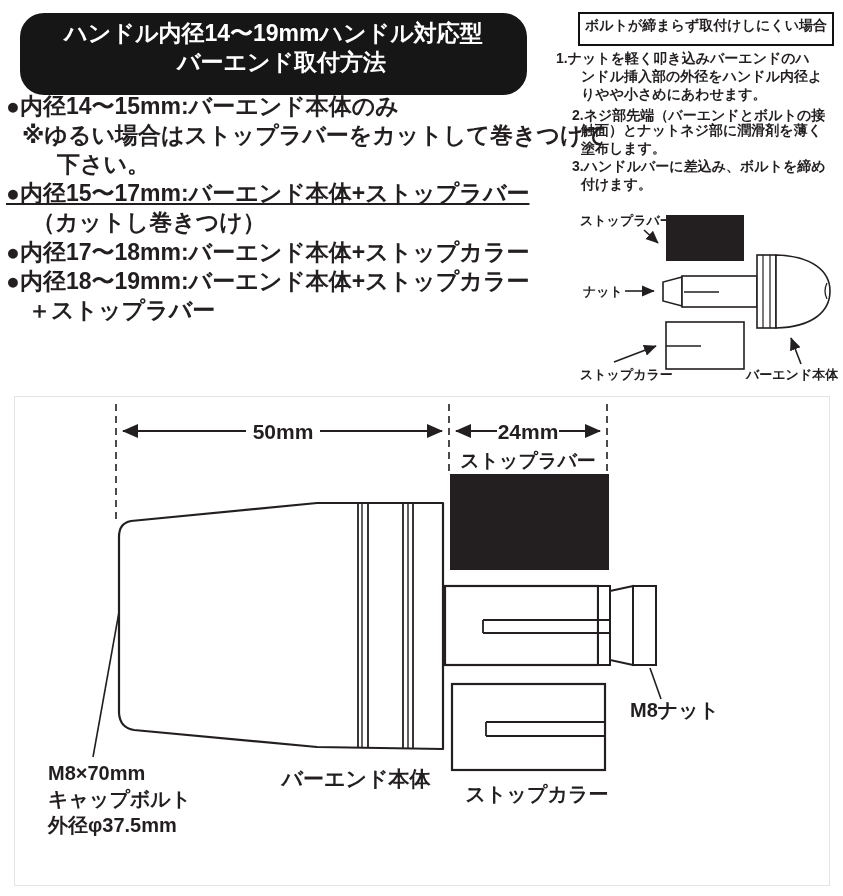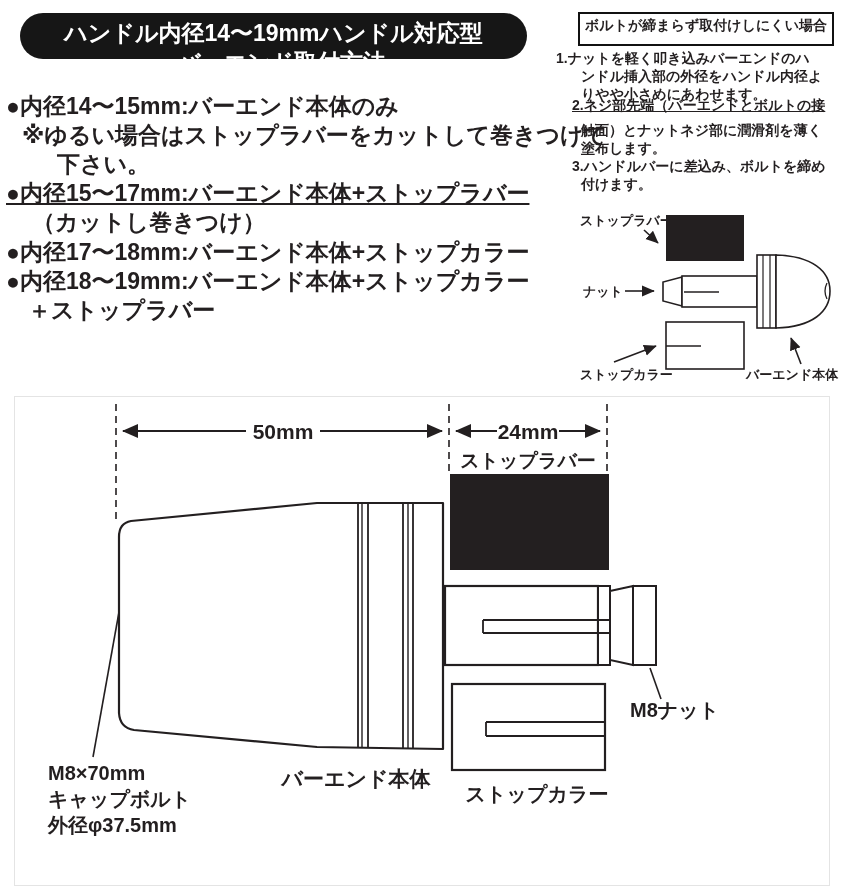--- a/index.html
+++ b/index.html
@@ -3,21 +3,21 @@
 <meta charset="utf-8">
 <style>
   html,body{margin:0;padding:0;background:#ffffff;}
   #page{
     position:relative;width:843px;height:896px;background:#ffffff;overflow:hidden;
     font-family:"Liberation Sans","DejaVu Sans",sans-serif;color:#231f20;
   }
   .abs{position:absolute;line-height:1;white-space:nowrap;}
   
   .hdr{
-    left:20px;top:13px;width:507px;height:46px;background:#161616;border-radius:24px;
+    left:20px;top:13px;width:507px;height:82px;background:#161616;border-radius:24px;
     color:#ffffff;text-align:center;font-weight:bold;font-size:23px;
   }
   .hdr .l1{position:absolute;left:0;right:0;top:9px;}
   .hdr .l2{position:absolute;left:16px;right:0;top:38px;}
   
   .spec{font-size:23px;font-weight:bold;letter-spacing:0px;}
   
   .helpbox{
     left:578px;top:12px;width:252px;height:22px;border:2px solid #111111;
     font-size:14px;font-weight:bold;text-align:center;padding:4px 0;
@@ -44,21 +44,21 @@
   <div class="abs spec" style="left:6px;top:182px;text-decoration:underline;">●内径15〜17mm:バーエンド本体+ストップラバー</div>
   <div class="abs spec" style="left:32px;top:211px;">（カットし巻きつけ）</div>
   <div class="abs spec" style="left:6px;top:241px;">●内径17〜18mm:バーエンド本体+ストップカラー</div>
   <div class="abs spec" style="left:6px;top:270px;">●内径18〜19mm:バーエンド本体+ストップカラー</div>
   <div class="abs spec" style="left:28px;top:299px;">＋ストップラバー</div>
 
   <div class="abs helpbox">ボルトが締まらず取付けしにくい場合</div>
   <div class="abs helpline" style="left:556px;top:51px;">1.ナットを軽く叩き込みバーエンドのハ</div>
   <div class="abs helpline" style="left:581px;top:69px;">ンドル挿入部の外径をハンドル内径よ</div>
   <div class="abs helpline" style="left:581px;top:87px;">りやや小さめにあわせます。</div>
-  <div class="abs helpline" style="left:572px;top:98px;text-decoration:underline;">2.ネジ部先端（バーエンドとボルトの接</div>
+  <div class="abs helpline" style="left:572px;top:108px;">2.ネジ部先端（バーエンドとボルトの接</div>
   <div class="abs helpline" style="left:581px;top:123px;">触面）とナットネジ部に潤滑剤を薄く</div>
   <div class="abs helpline" style="left:581px;top:141px;">塗布します。</div>
   <div class="abs helpline" style="left:572px;top:159px;">3.ハンドルバーに差込み、ボルトを締め</div>
   <div class="abs helpline" style="left:581px;top:177px;">付けます。</div>
 
   <svg class="abs" style="left:570px;top:200px;" width="273" height="190" viewBox="570 200 273 190">
     <defs>
       <marker id="arr1" markerWidth="9" markerHeight="8" refX="7.5" refY="3.5" orient="auto" markerUnits="strokeWidth">
         <path d="M0,0 L8,3.5 L0,7 Z" fill="#231f20"></path>
       </marker>

